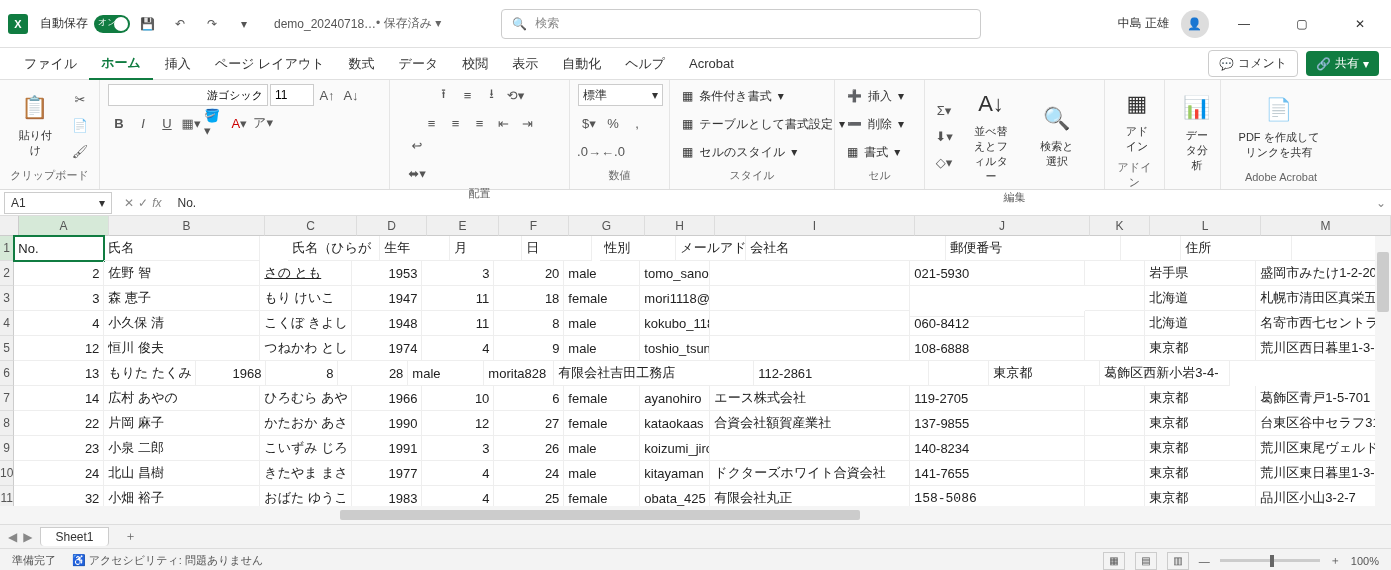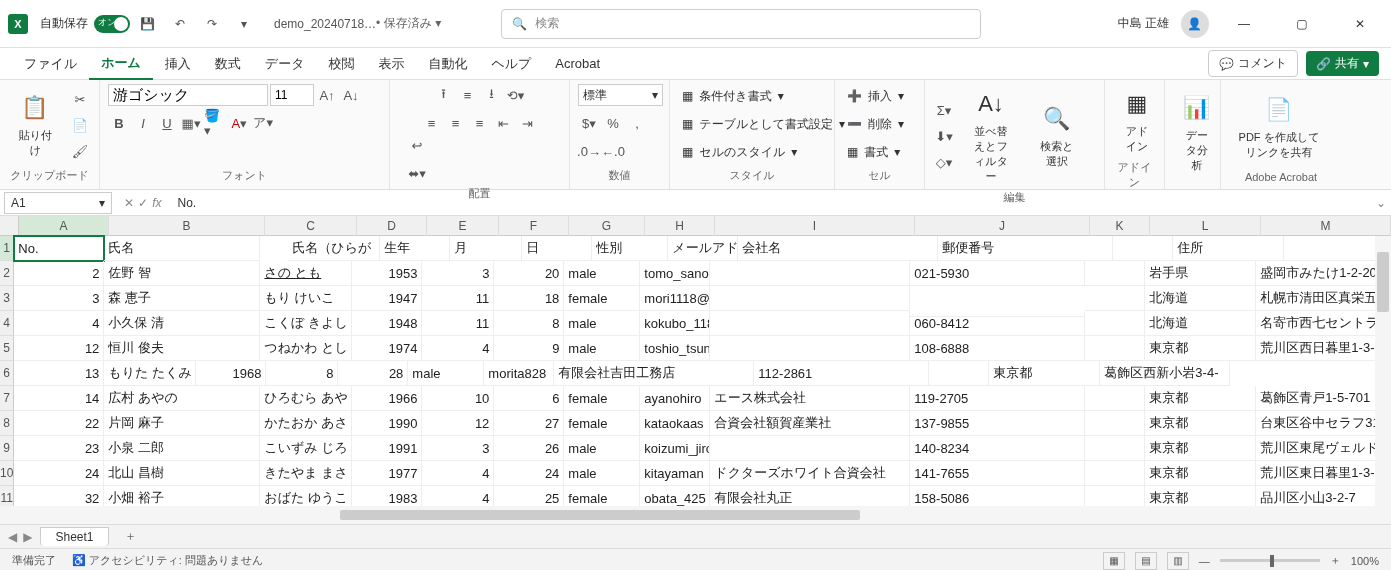--- a/index.html
+++ b/index.html
@@ -26,21 +26,21 @@
 .tabs-right { margin-left: auto; display: flex; gap: 8px; align-items: center; }
 .btn-comment { border: 1px solid #ccc; border-radius: 4px; padding: 4px 10px; font-size: 12px; background: #fff; display: flex; align-items: center; gap: 4px; }
 .btn-share { background: #107c41; color: #fff; border-radius: 4px; padding: 4px 10px; font-size: 12px; display: flex; align-items: center; gap: 4px; }
 
 
 .ribbon { height: 110px; background: #fafafa; display: flex; border-bottom: 1px solid #ddd; }
 .group { border-right: 1px solid #e5e5e5; padding: 4px 8px; display: flex; flex-direction: column; justify-content: space-between; }
 .group-content { display: flex; gap: 6px; align-items: center; flex: 1; }
 .group-label { text-align: center; font-size: 11px; color: #666; padding: 2px 0; position: relative; }
 .ribbon-icon { width: 20px; height: 20px; display: flex; align-items: center; justify-content: center; }
-.font-select { width: 160px; height: 22px; border: 1px solid #ccc; font-size: 15px; padding: 0 4px; background: #fff; }
+.font-select { width: 160px; height: 22px; border: 1px solid #ccc; font-size: 11px; padding: 0 4px; background: #fff; text-align: right; }
 .size-select { width: 44px; height: 22px; border: 1px solid #ccc; font-size: 12px; padding: 0 4px; background: #fff; }
 .small-btn { width: 22px; height: 22px; display: flex; align-items: center; justify-content: center; color: #555; font-size: 13px; }
 .row { display: flex; gap: 2px; align-items: center; }
 .col { display: flex; flex-direction: column; gap: 4px; }
 .big-btn { display: flex; flex-direction: column; align-items: center; gap: 4px; padding: 4px 8px; width: 60px; font-size: 11px; text-align: center;}
 .big-btn .ribbon-icon { width: 32px; height: 32px; font-size: 22px; }
 .menu-item { display: flex; align-items: center; gap: 6px; padding: 2px 4px; font-size: 12px; white-space: nowrap; height: 24px; }
 .dropdown-combo { display:flex; align-items:center; border:1px solid #ccc; background:#fff; padding:0 4px; height:22px; font-size:12px; justify-content: space-between;}
 
 
@@ -112,20 +112,21 @@
     <div class="winbtn">▢</div>
     <div class="winbtn">✕</div>
   </div>
 </div>
 
 <div class="tabs">
   <div id="tabs-container" style="display:flex">
       <div class="tab">ファイル</div>
       <div class="tab active">ホーム</div>
       <div class="tab">挿入</div>
+      <div class="tab">ページ レイアウト</div>
       <div class="tab">数式</div>
       <div class="tab">データ</div>
       <div class="tab">校閲</div>
       <div class="tab">表示</div>
       <div class="tab">自動化</div>
       <div class="tab">ヘルプ</div>
       <div class="tab">Acrobat</div>
     </div>
   <div class="tabs-right">
     <div class="btn-comment">
@@ -169,21 +170,20 @@
           </div>
         <div class="small-btn">
             <u>U</u>
           </div>
         <div class="small-btn">▦▾</div>
         <div class="small-btn">🪣▾</div>
         <div class="small-btn"><span style="color:#c00">A</span>▾</div>
         <div class="small-btn">ア▾</div>
       </div>
     </div>
-    <div class="group-label">フォント</div>
   </div>
 
   <div class="group" style="width:180px">
     <div class="group-content col" style="gap:6px">
       <div class="row">
         <div class="small-btn">⭱</div>
         <div class="small-btn">≡</div>
         <div class="small-btn">⭳</div>
         <div class="small-btn">⟲▾</div>
       </div>
@@ -340,21 +340,21 @@
           <div class="row-header">11</div>
         </div>
       <div class="cells" id="cells">
           <div class="grid-row">
             <div class="cell selected" style="width: 90px;">No.</div>
             <div class="cell" style="width: 156px;">氏名</div>
             <div class="cell" style="width: 92px; margin-left: 28px;">氏名（ひらが</div>
             <div class="cell" style="width: 70px;">生年</div>
             <div class="cell" style="width: 72px;">月</div>
             <div class="cell" style="width: 70px;">日</div>
-            <div class="cell" style="width: 76px;">性別</div>
+            <div class="cell" style="width: 76px; margin-left: 8px;">性別</div>
             <div class="cell" style="width: 70px;">メールアド</div>
             <div class="cell" style="width: 200px;">会社名</div>
             <div class="cell" style="width: 175px;">郵便番号</div>
             <div class="cell" style="width: 60px;"></div>
             <div class="cell" style="width: 111px;">住所</div>
             <div class="cell" style="width: 130px;"></div>
           </div>
           <div class="grid-row">
             <div class="cell num" style="width: 90px;">2</div>
             <div class="cell" style="width: 156px;">佐野 智</div>
@@ -492,21 +492,21 @@
           <div class="grid-row">
             <div class="cell num" style="width: 90px;">32</div>
             <div class="cell" style="width: 156px;">小畑 裕子</div>
             <div class="cell" style="width: 92px;">おばた ゆうこ</div>
             <div class="cell num" style="width: 70px;">1983</div>
             <div class="cell num" style="width: 72px;">4</div>
             <div class="cell num" style="width: 70px;">25</div>
             <div class="cell" style="width: 76px;">female</div>
             <div class="cell" style="width: 70px;">obata_425</div>
             <div class="cell" style="width: 200px;">有限会社丸正</div>
-            <div class="cell" style="width: 175px;">158-5086</div>
+            <div class="cell" style="width: 175px; font-family: Liberation Mono, monospace;">158-5086</div>
             <div class="cell" style="width: 60px;"></div>
             <div class="cell" style="width: 111px;">東京都</div>
             <div class="cell" style="width: 130px;">品川区小山3-2-7</div>
           </div>
         </div>
     </div>
   </div>
   <div class="vscroll">
       <div class="vscroll-thumb"></div>
     </div>

